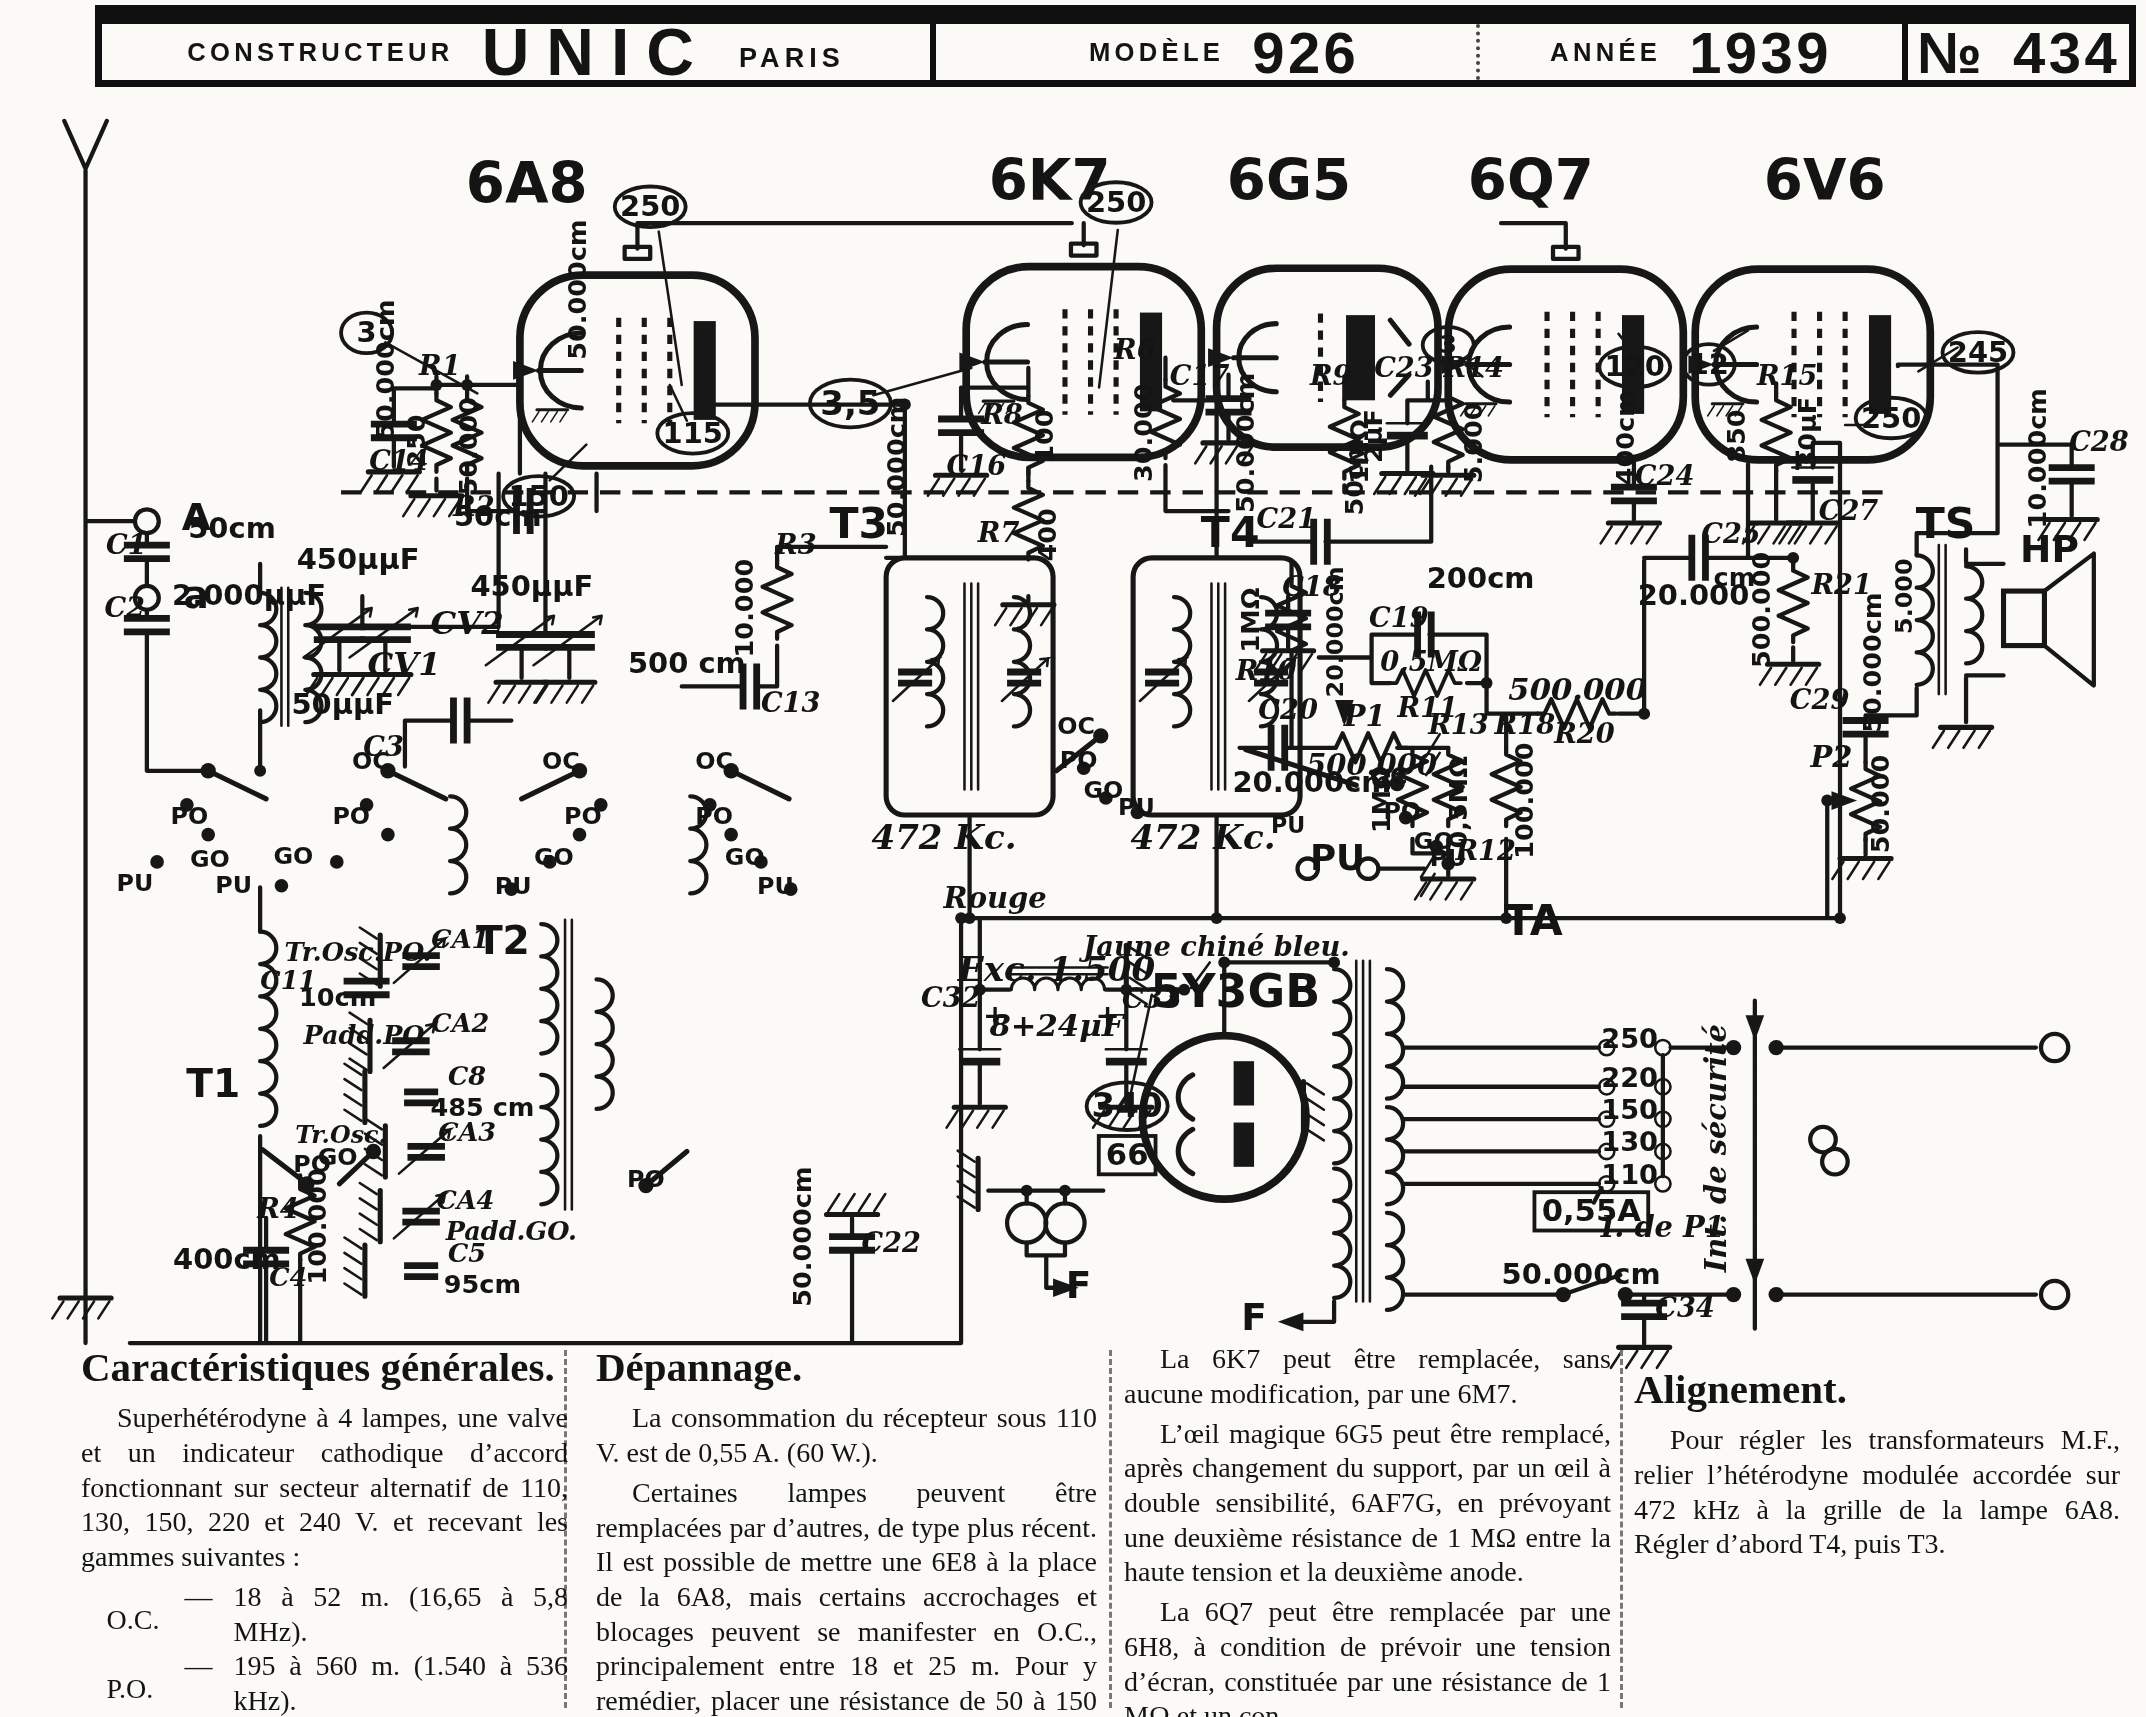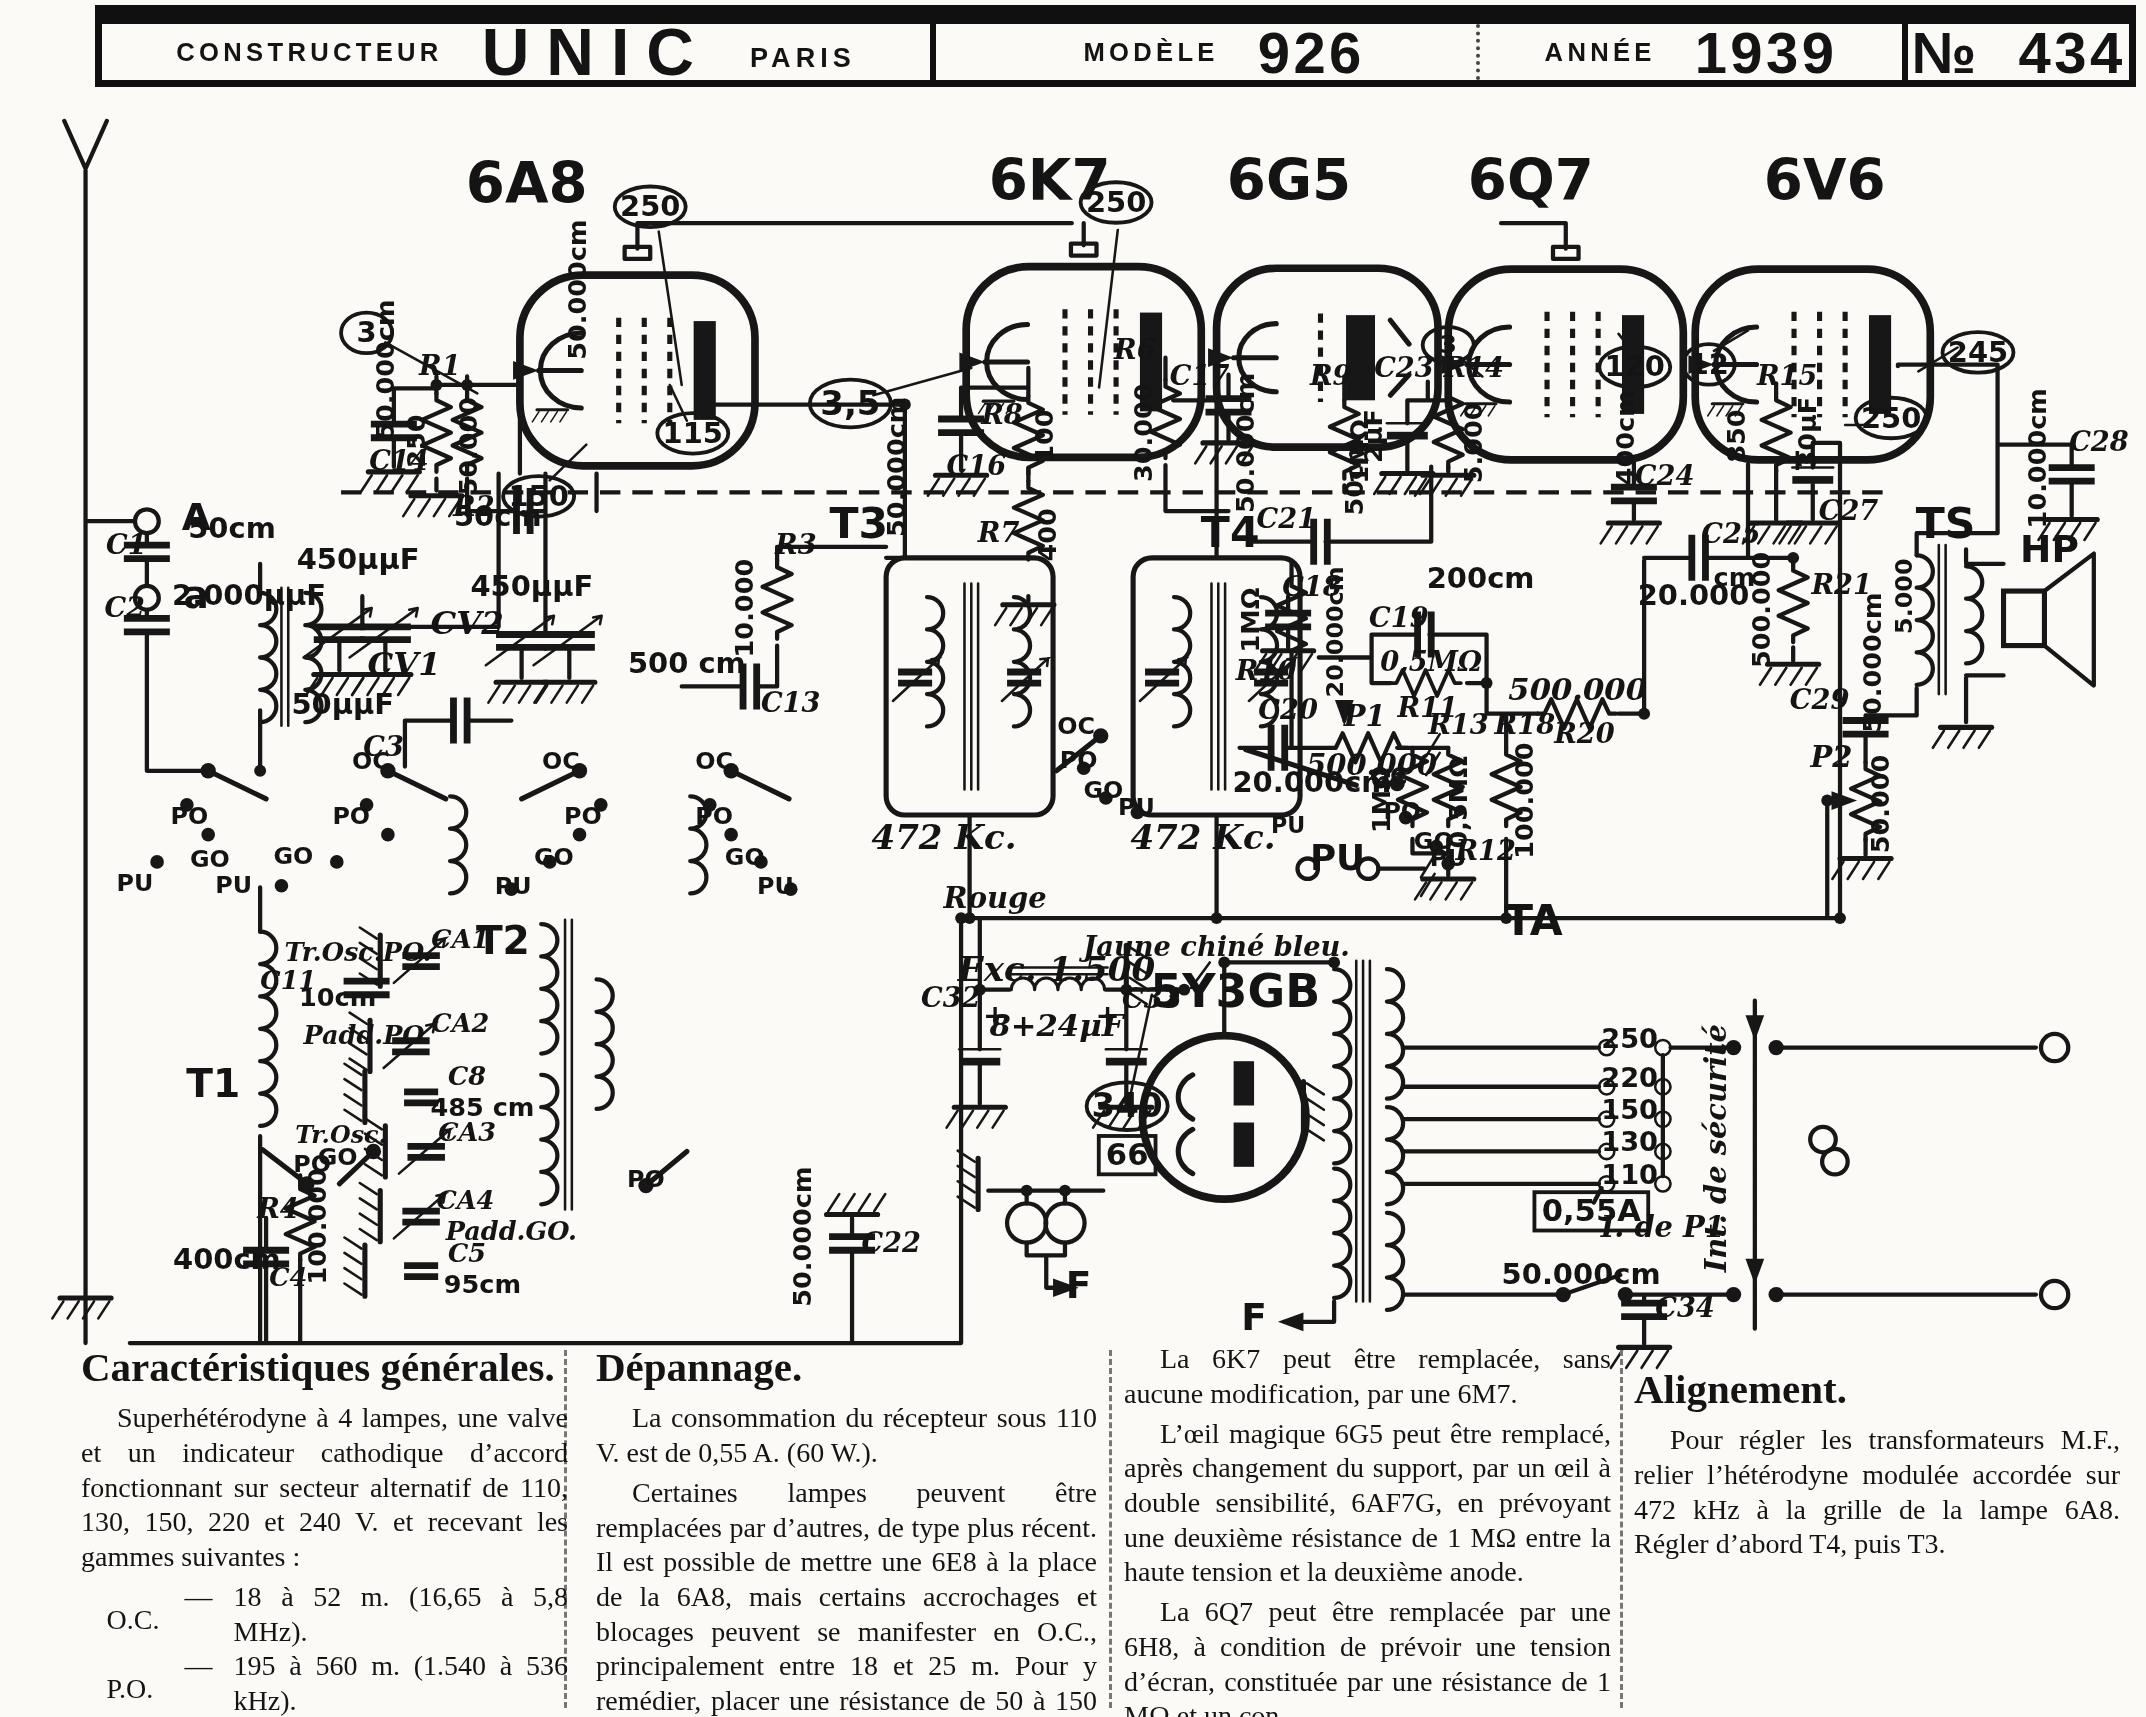--- a/index.html
+++ b/index.html
@@ -2,21 +2,21 @@
 <html style="font-size:13.6px"><head>
 <meta charset="utf-8">
 <style>
   html,body{margin:0;padding:0;background:#e8e6e0;}
   #page{position:relative;width:2147px;height:1717px;background:#fbfaf7;overflow:hidden;
         font-family:"Liberation Serif",serif;color:#141414;}
   
   #banner{position:absolute;left:95px;top:5.1px;width:2041px;height:82px;
           border:7.7px solid #101010;border-top:19px solid #101010;background:#fbfaf7;
           display:flex;align-items:stretch;box-sizing:border-box;}
-  .bcell{display:flex;align-items:center;justify-content:center;gap:39px;box-sizing:border-box;}
+  .bcell{display:flex;align-items:center;justify-content:center;gap:28px;box-sizing:border-box;}
   .c1{flex:2.55;border-right:6.8px solid #101010;}
   .c2{flex:1.55;border-right:4.3px dotted #444;margin-left:36px;}
   .c3{flex:1.3;border-right:6.8px solid #101010;}
   .c4{flex:.68;}
   .smallcap{font-family:"Liberation Sans",sans-serif;font-weight:bold;font-size:25.6px;letter-spacing:4.3px;}
   .brand{font-family:"Liberation Sans",sans-serif;font-weight:bold;font-size:66px;letter-spacing:17px;}
   .city{font-family:"Liberation Sans",sans-serif;font-weight:bold;font-size:27px;letter-spacing:5.1px;margin-top:12px;}
   .bignum{font-family:"Liberation Sans",sans-serif;font-weight:bold;font-size:58px;letter-spacing:3.4px;text-align:center;}
   
   #schem{position:absolute;left:0;top:0;width:2147px;height:1717px;}

